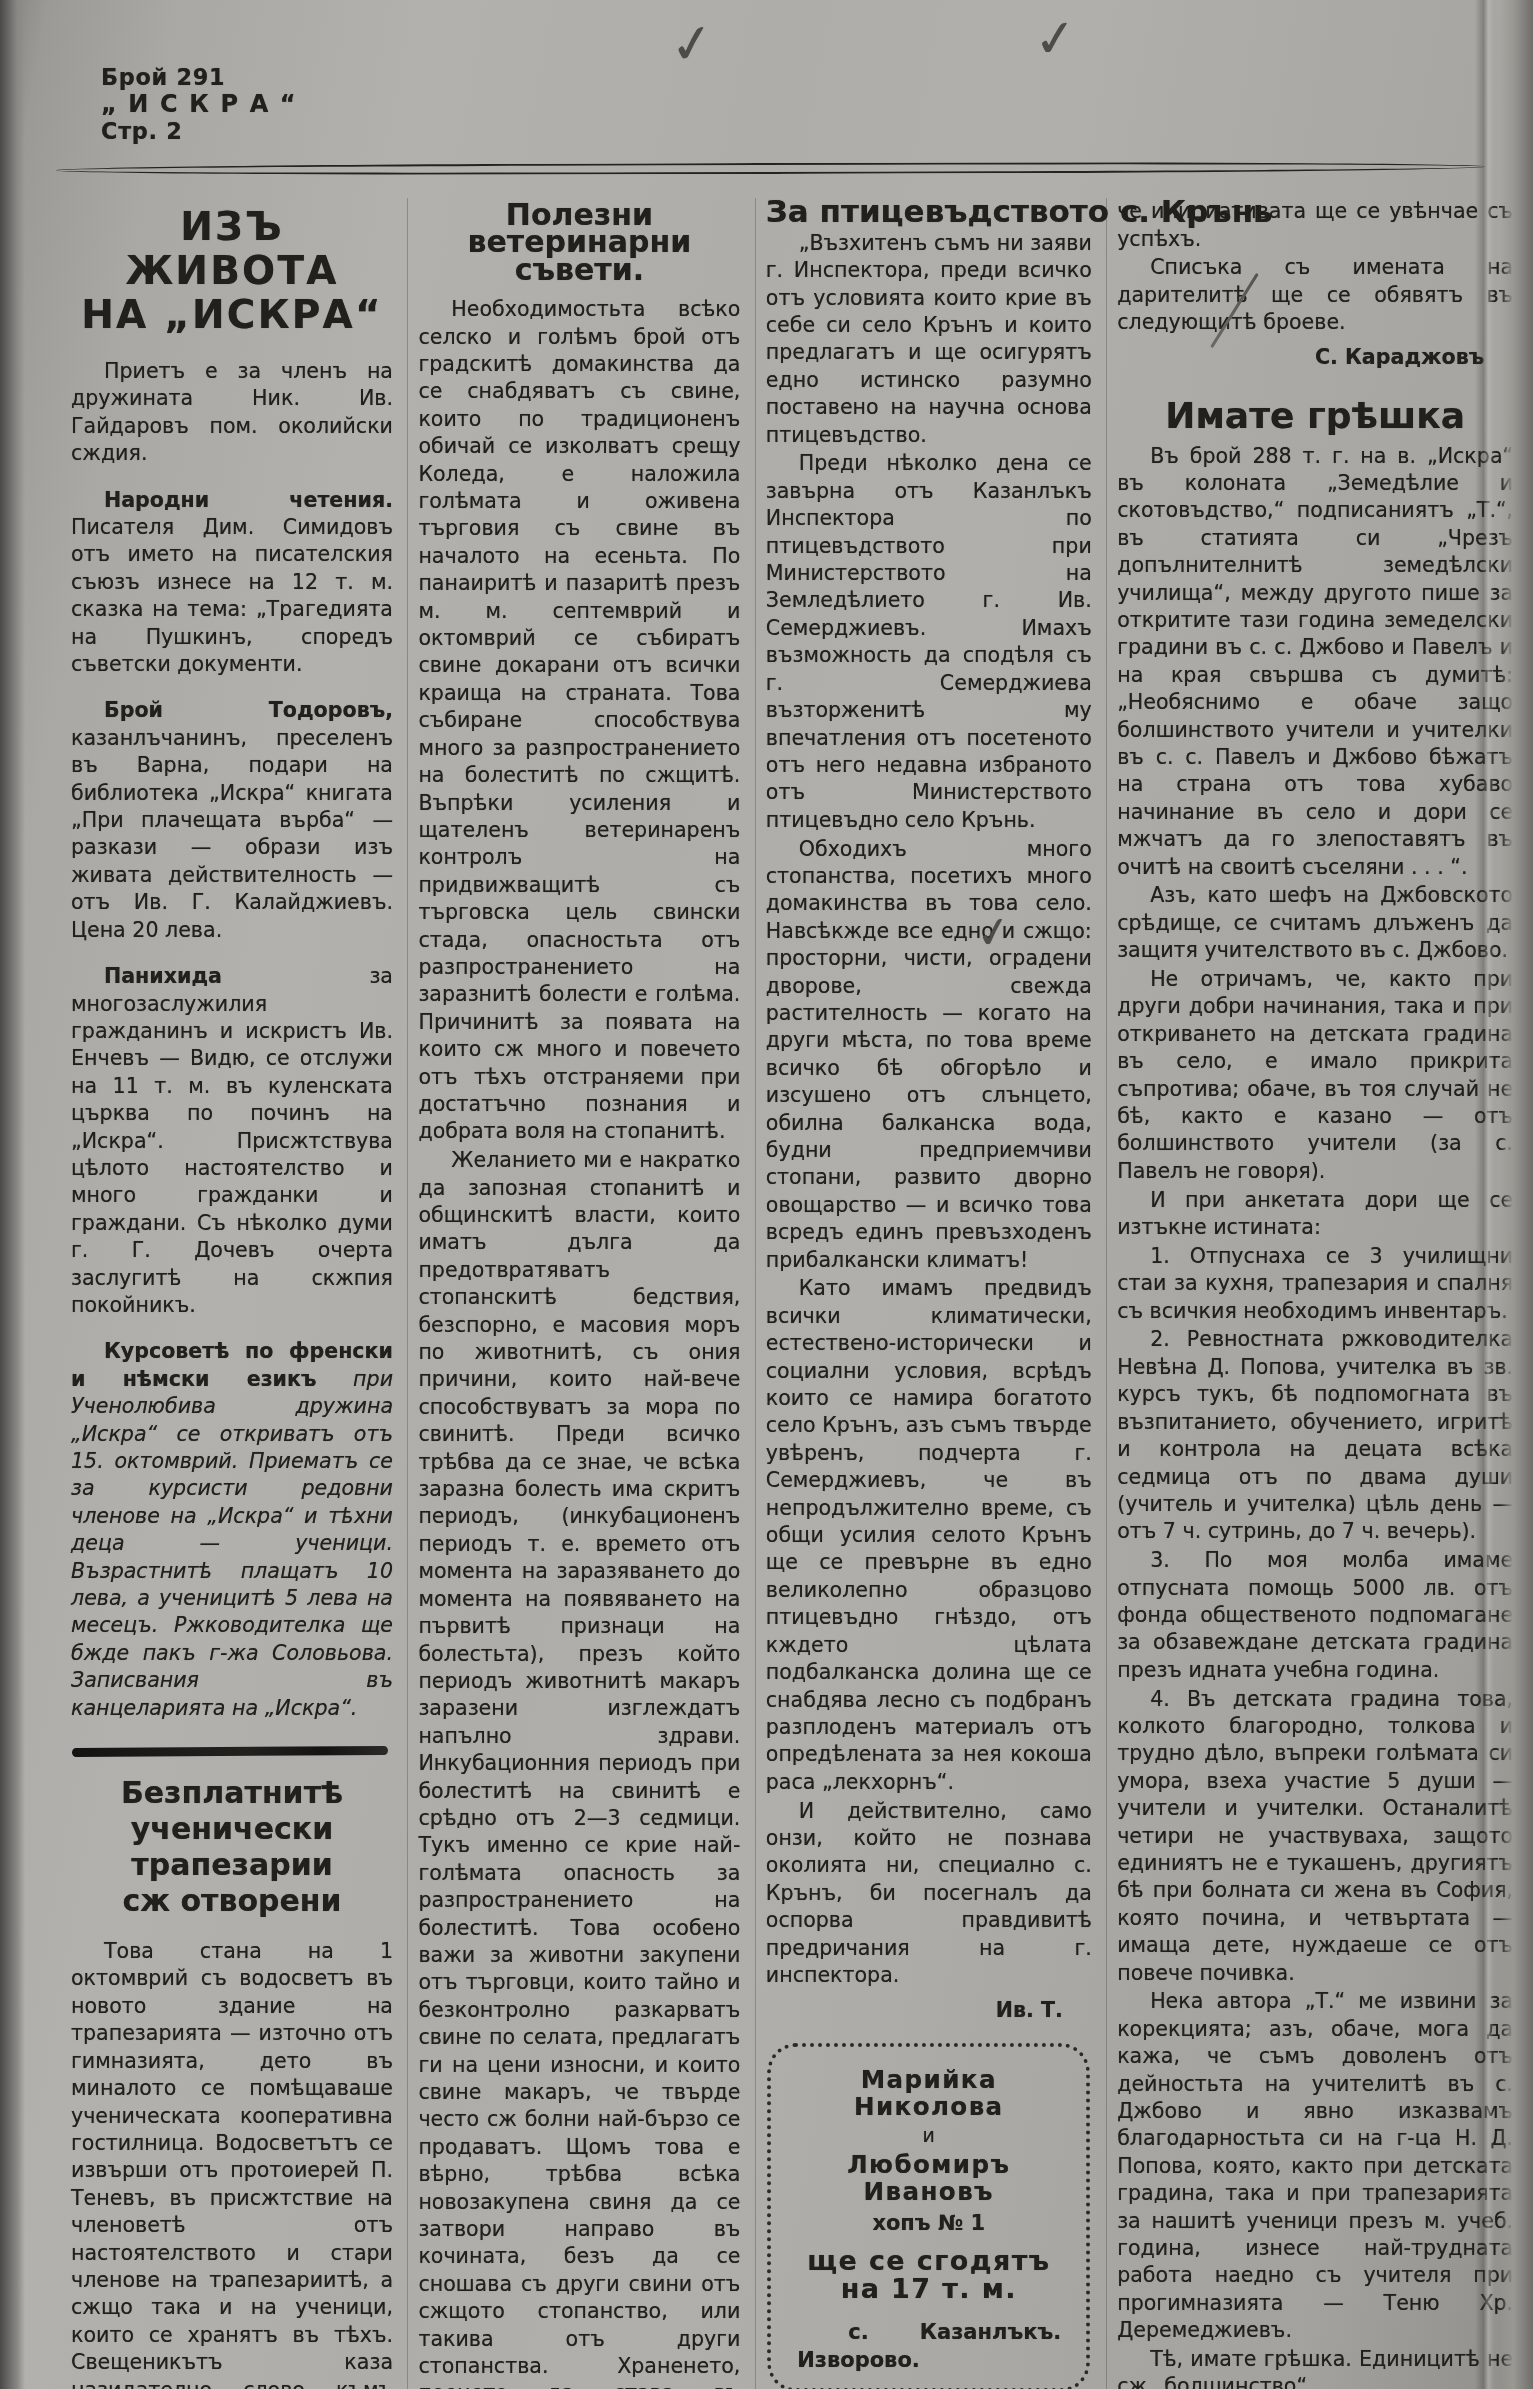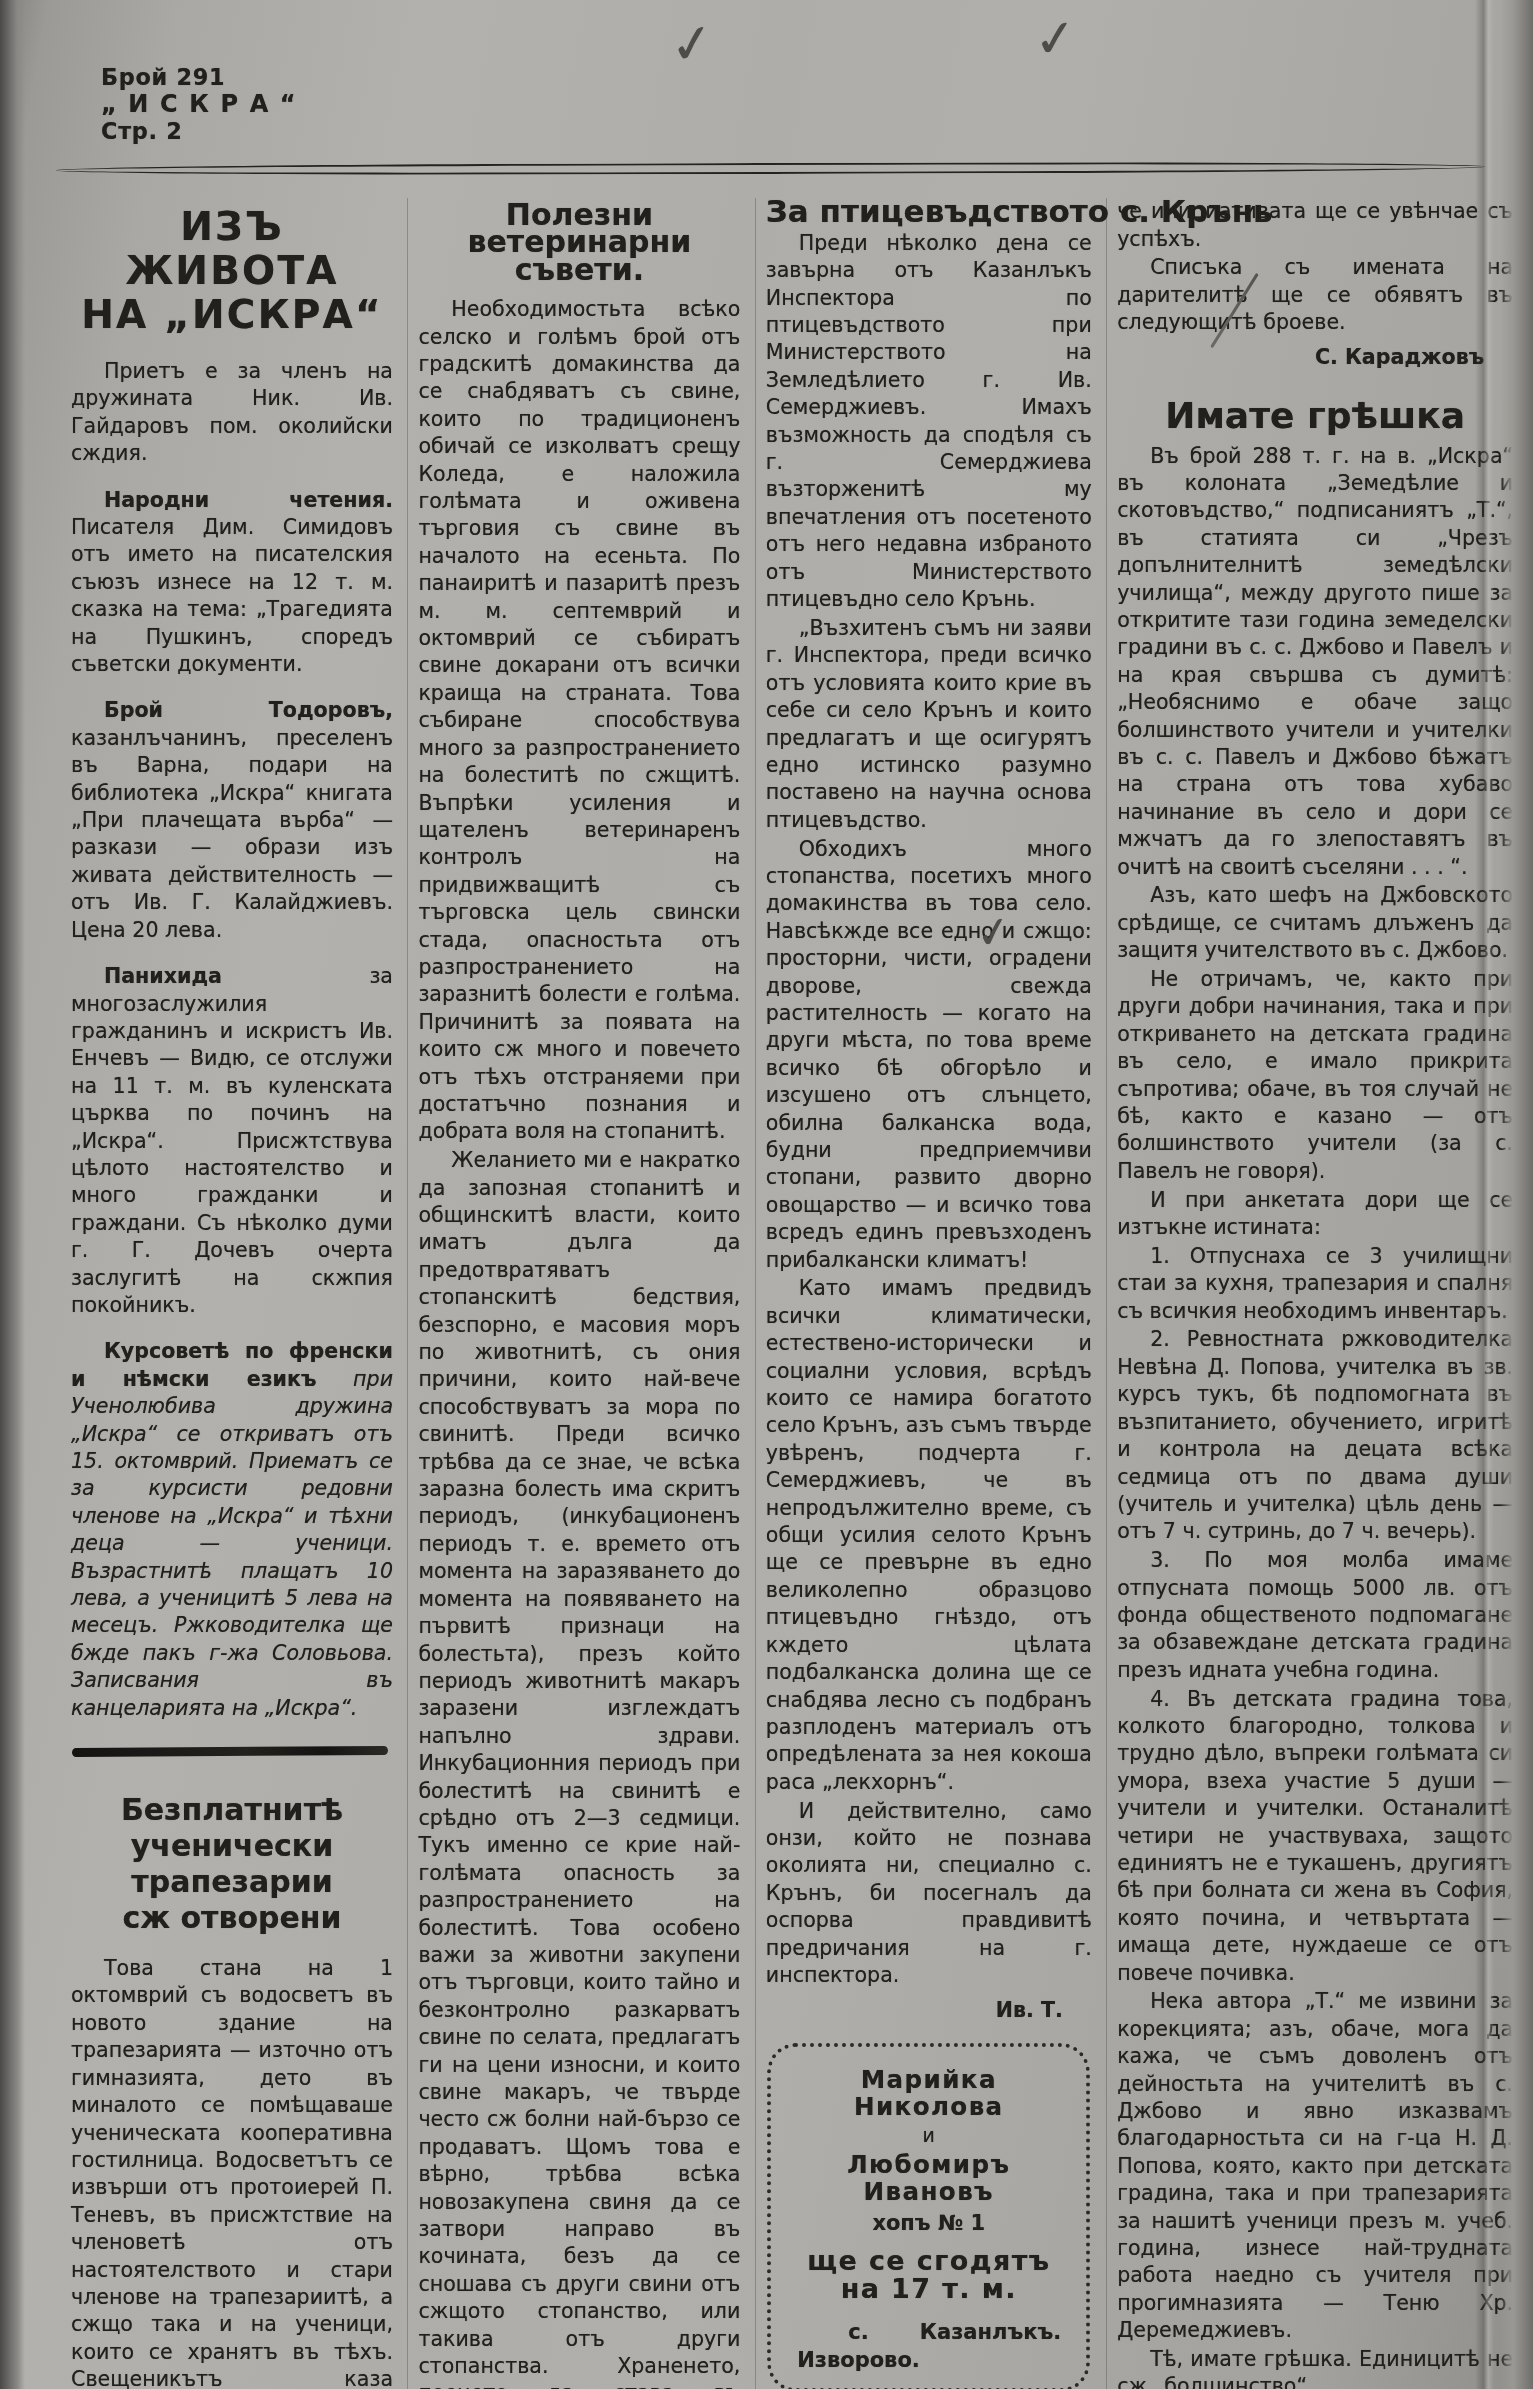--- a/index.html
+++ b/index.html
@@ -27,21 +27,21 @@
   .col+.col{border-left:1.4px solid rgba(40,38,34,.28);}
   .c1{width:322px;}.c2{width:322px;}.c3{width:326px;}.c4{width:396px;}
   p{margin:0 0 1.4px 0;text-indent:1.6em;}
   p.noind{text-indent:0;}
   p.space{margin-top:19px;}
   .lead{font-weight:bold;}
   .ital{font-style:italic;}
   .sig{font-weight:bold;text-align:right;text-indent:0;margin:7.2px 29px 4.3px 0;}
   h1,h2,h3{text-align:center;font-weight:bold;margin:0;}
   .t-col1{font-size:39px;line-height:1.12;letter-spacing:2.2px;margin:7.2px 0 21.7px;}
-  .t-col1b{font-size:30px;line-height:1.2;margin:36px 0 19px;}
+  .t-col1b{font-size:30px;line-height:1.2;margin:19px 0 19px;}
   .t-col2{font-size:30px;margin:2.9px 0 13px;text-align:center;}
   .t-col3{font-size:31px;margin:0 0 4.3px;white-space:nowrap;}
   .t-sub{font-size:21px;font-weight:bold;margin:0 0 10px;}
   .t-gresh{font-size:36px;margin:31px 0 13px;}
   .bar{height:9.4px;margin:24.6px 4.3px 0 1.4px;background:linear-gradient(90deg,#141312 0%,#23211e 55%,#141312 80%,#2c2a27 100%);
     border-radius:4.3px/50%;transform:rotate(-.35deg);}
   
   .engage{border:4.3px dotted #2b2a27;border-radius:29px;padding:19px 14.4px 14.4px;margin:19px 1.4px 5.8px;text-align:center;text-indent:0;}
   .engage .nm{font-weight:bold;font-size:24.6px;letter-spacing:1.4px;}
   .engage .and{font-size:19px;margin:1.4px 0;}
@@ -99,22 +99,22 @@
 
     <div class="col c2">
       <h2 class="t-col2">Полезни ветеринарни съвети.</h2>
       <p>Необходимостьта всѣко селско и голѣмъ брой отъ градскитѣ домакинства да се снабдяватъ съ свине, които по традиционенъ обичай се изколватъ срещу Коледа, е наложила голѣмата и оживена търговия съ свине въ началото на есеньта. По панаиритѣ и пазаритѣ презъ м. м. септемврий и октомврий се събиратъ свине докарани отъ всички краища на страната. Това събиране способствува много за разпространението на болеститѣ по сжщитѣ. Въпрѣки усиления и щателенъ ветеринаренъ контролъ на придвижващитѣ съ търговска цель свински стада, опасностьта отъ разпространението на заразнитѣ болести е голѣма. Причинитѣ за появата на които сж много и повечето отъ тѣхъ отстраняеми при достатъчно познания и добрата воля на стопанитѣ.</p>
       <p>Желанието ми е накратко да запозная стопанитѣ и общинскитѣ власти, които иматъ дълга да предотвратяватъ стопанскитѣ бедствия, безспорно, е масовия моръ по животнитѣ, съ ония причини, които най-вече способствуватъ за мора по свинитѣ. Преди всичко трѣбва да се знае, че всѣка заразна болесть има скритъ периодъ, (инкубационенъ периодъ т. е. времето отъ момента на заразяването до момента на появяването на първитѣ признаци на болестьта), презъ който периодъ животнитѣ макаръ заразени изглеждатъ напълно здрави. Инкубационния периодъ при болеститѣ на свинитѣ е срѣдно отъ 2—3 седмици. Тукъ именно се крие най-голѣмата опасность за разпространението на болеститѣ. Това особено важи за животни закупени отъ търговци, които тайно и безконтролно разкарватъ свине по селата, предлагатъ ги на цени износни, и които свине макаръ, че твърде често сж болни най-бързо се продаватъ. Щомъ това е вѣрно, трѣбва всѣка новозакупена свиня да се затвори направо въ кочината, безъ да се сношава съ други свини отъ сжщото стопанство, или такива отъ други стопанства. Храненето, поенето да става въ опредѣлени сждове, като се избѣгва по възможность отиването на гледача при други свине отъ стопанството. Само следъ прекарване 20—25 дни въ кочината или двора на стопанството, новозакупенитѣ свине може да се пущатъ на паша въ селската черда, и то следъ като се установи че сж здрави. Защото, ако една болна свиня се допусне на паша въ селското стадо, само нѣколко дни сж достатъчни за да се заразятъ почти всички свине на селото. Тази мѣрка въ борбата съ заразнитѣ болести по свинитѣ, при българскитѣ условия, е най-важната и най-резултатната, но за съжаление на нея се гледа съ една осждителна небрежность. Не спазването й често отнася съ стотици хиляди лева въ земята и изправя беднитѣ стопани предъ много излишни унижения и грижи докато се снабдятъ съ срѣдства за закупване на нови свине на мѣсто на умрѣлитѣ имъ.</p>
 
     </div>
 
     <div class="col c3">
       <h2 class="t-col3">За птицевъдството с. Крънь</h2>
+      <p>„Възхитенъ съмъ ни заяви г. Инспектора, преди всичко отъ условията които крие въ себе си село Крънъ и които предлагатъ и ще осигурятъ едно истинско разумно поставено на научна основа птицевъдство.</p>
       <p>Преди нѣколко дена се завърна отъ Казанлъкъ Инспектора по птицевъдството при Министерството на Земледѣлието г. Ив. Семерджиевъ. Имахъ възможность да сподѣля съ г. Семерджиева възторженитѣ му впечатления отъ посетеното отъ него недавна избраното отъ Министерството птицевъдно село Крънь.</p>
-      <p>„Възхитенъ съмъ ни заяви г. Инспектора, преди всичко отъ условията които крие въ себе си село Крънъ и които предлагатъ и ще осигурятъ едно истинско разумно поставено на научна основа птицевъдство.</p>
       <p>Обходихъ много стопанства, посетихъ много домакинства въ това село. Навсѣкжде все едно и сжщо: просторни, чисти, оградени дворове, свежда растителность — когато на други мѣста, по това време всичко бѣ обгорѣло и изсушено отъ слънцето, обилна балканска вода, будни предприемчиви стопани, развито дворно овощарство — и всичко това всредъ единъ превъзходенъ прибалкански климатъ!</p>
       <p>Като имамъ предвидъ всички климатически, естествено-исторически и социални условия, всрѣдъ които се намира богатото село Крънъ, азъ съмъ твърде увѣренъ, подчерта г. Семерджиевъ, че въ непродължително време, съ общи усилия селото Крънъ ще се превърне въ едно великолепно образцово птицевъдно гнѣздо, отъ кждето цѣлата подбалканска долина ще се снабдява лесно съ подбранъ разплоденъ материалъ отъ опредѣлената за нея кокоша раса „лекхорнъ“.</p>
       <p>И действително, само онзи, който не познава околията ни, специално с. Крънъ, би посегналъ да оспорва правдивитѣ предричания на г. инспектора.</p>
       <p class="sig">Ив. Т.</p>
 
       <div class="engage">
         <div class="nm">Марийка Николова</div>
         <div class="and">и</div>
         <div class="nm">Любомиръ Ивановъ</div>
         <div class="hop">хопъ № 1</div>

